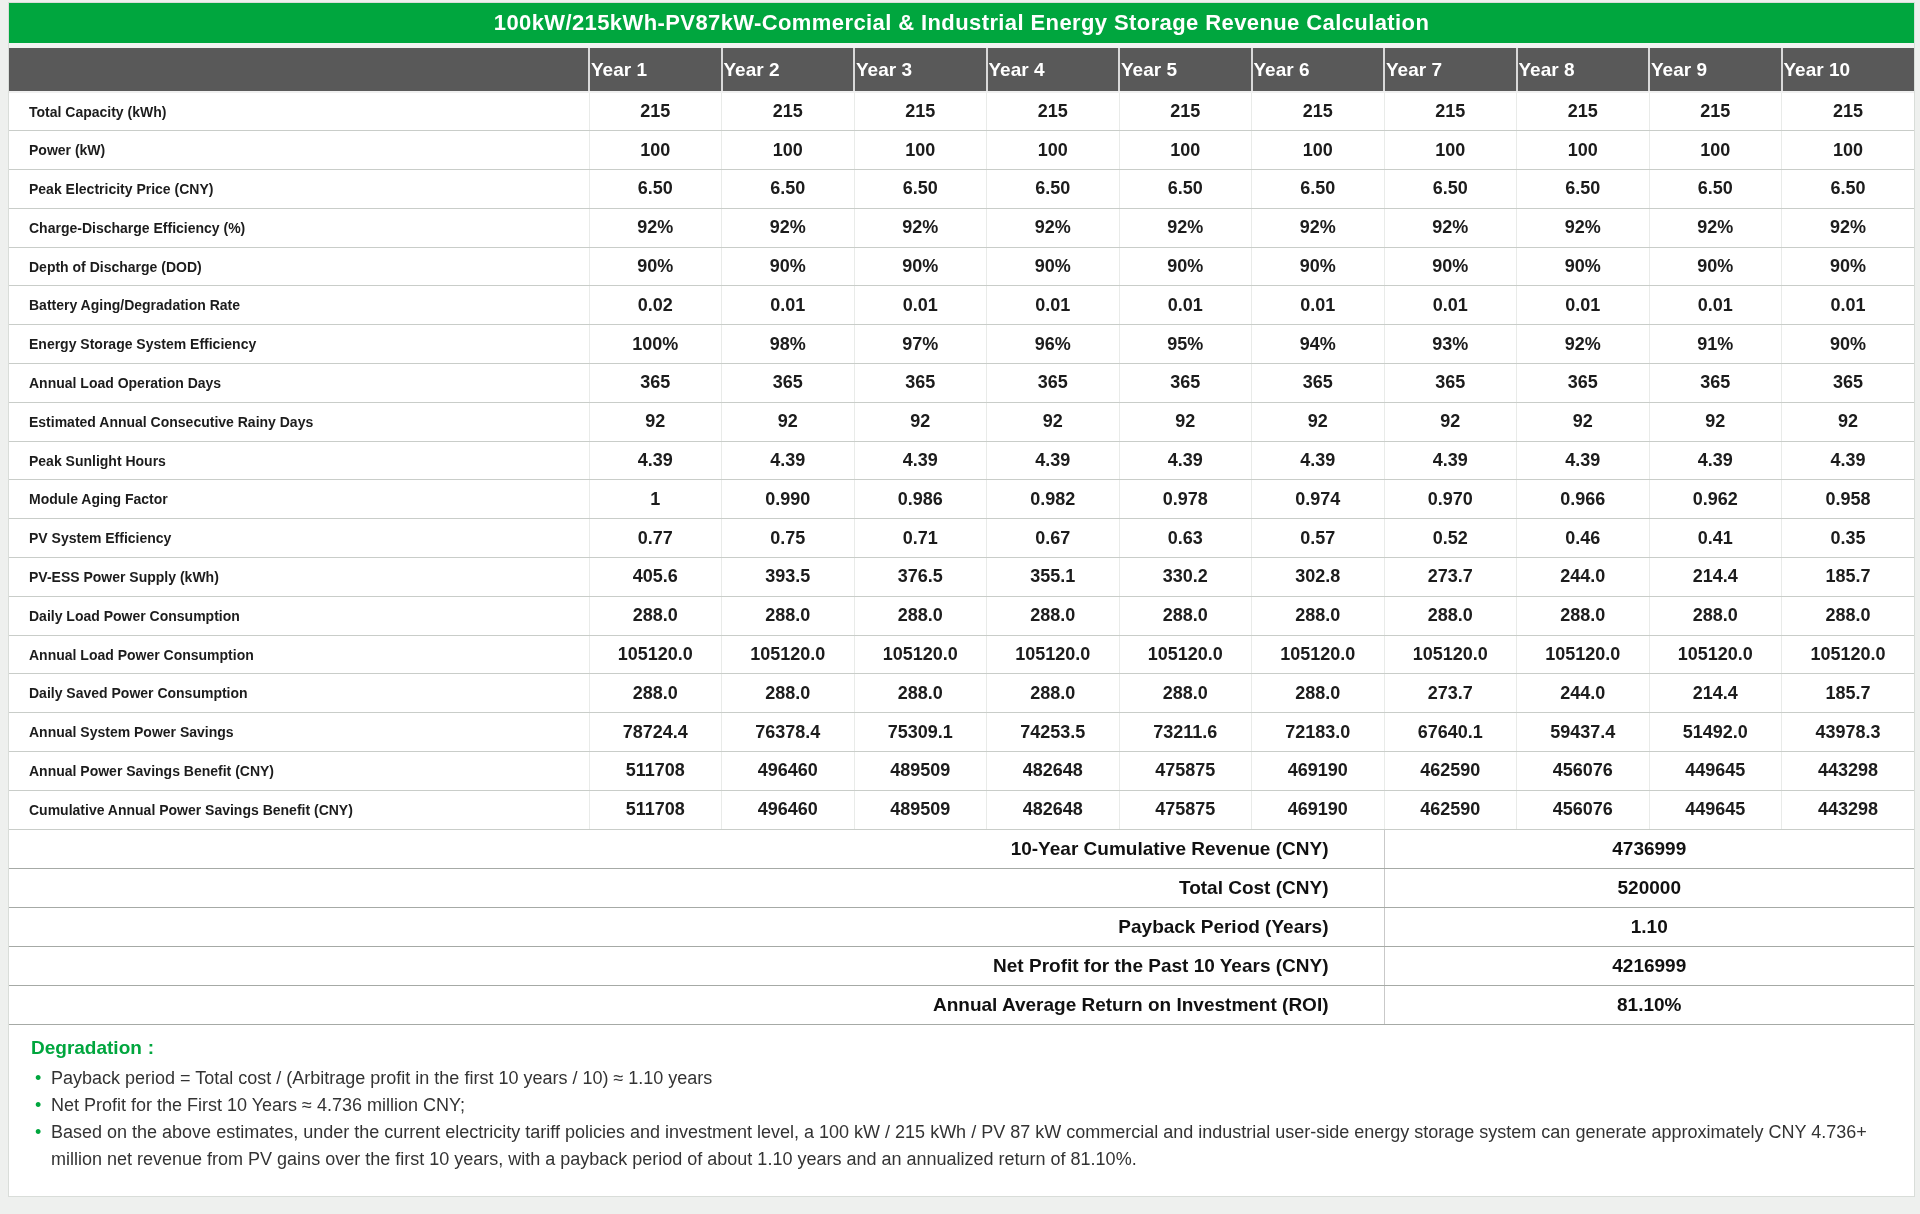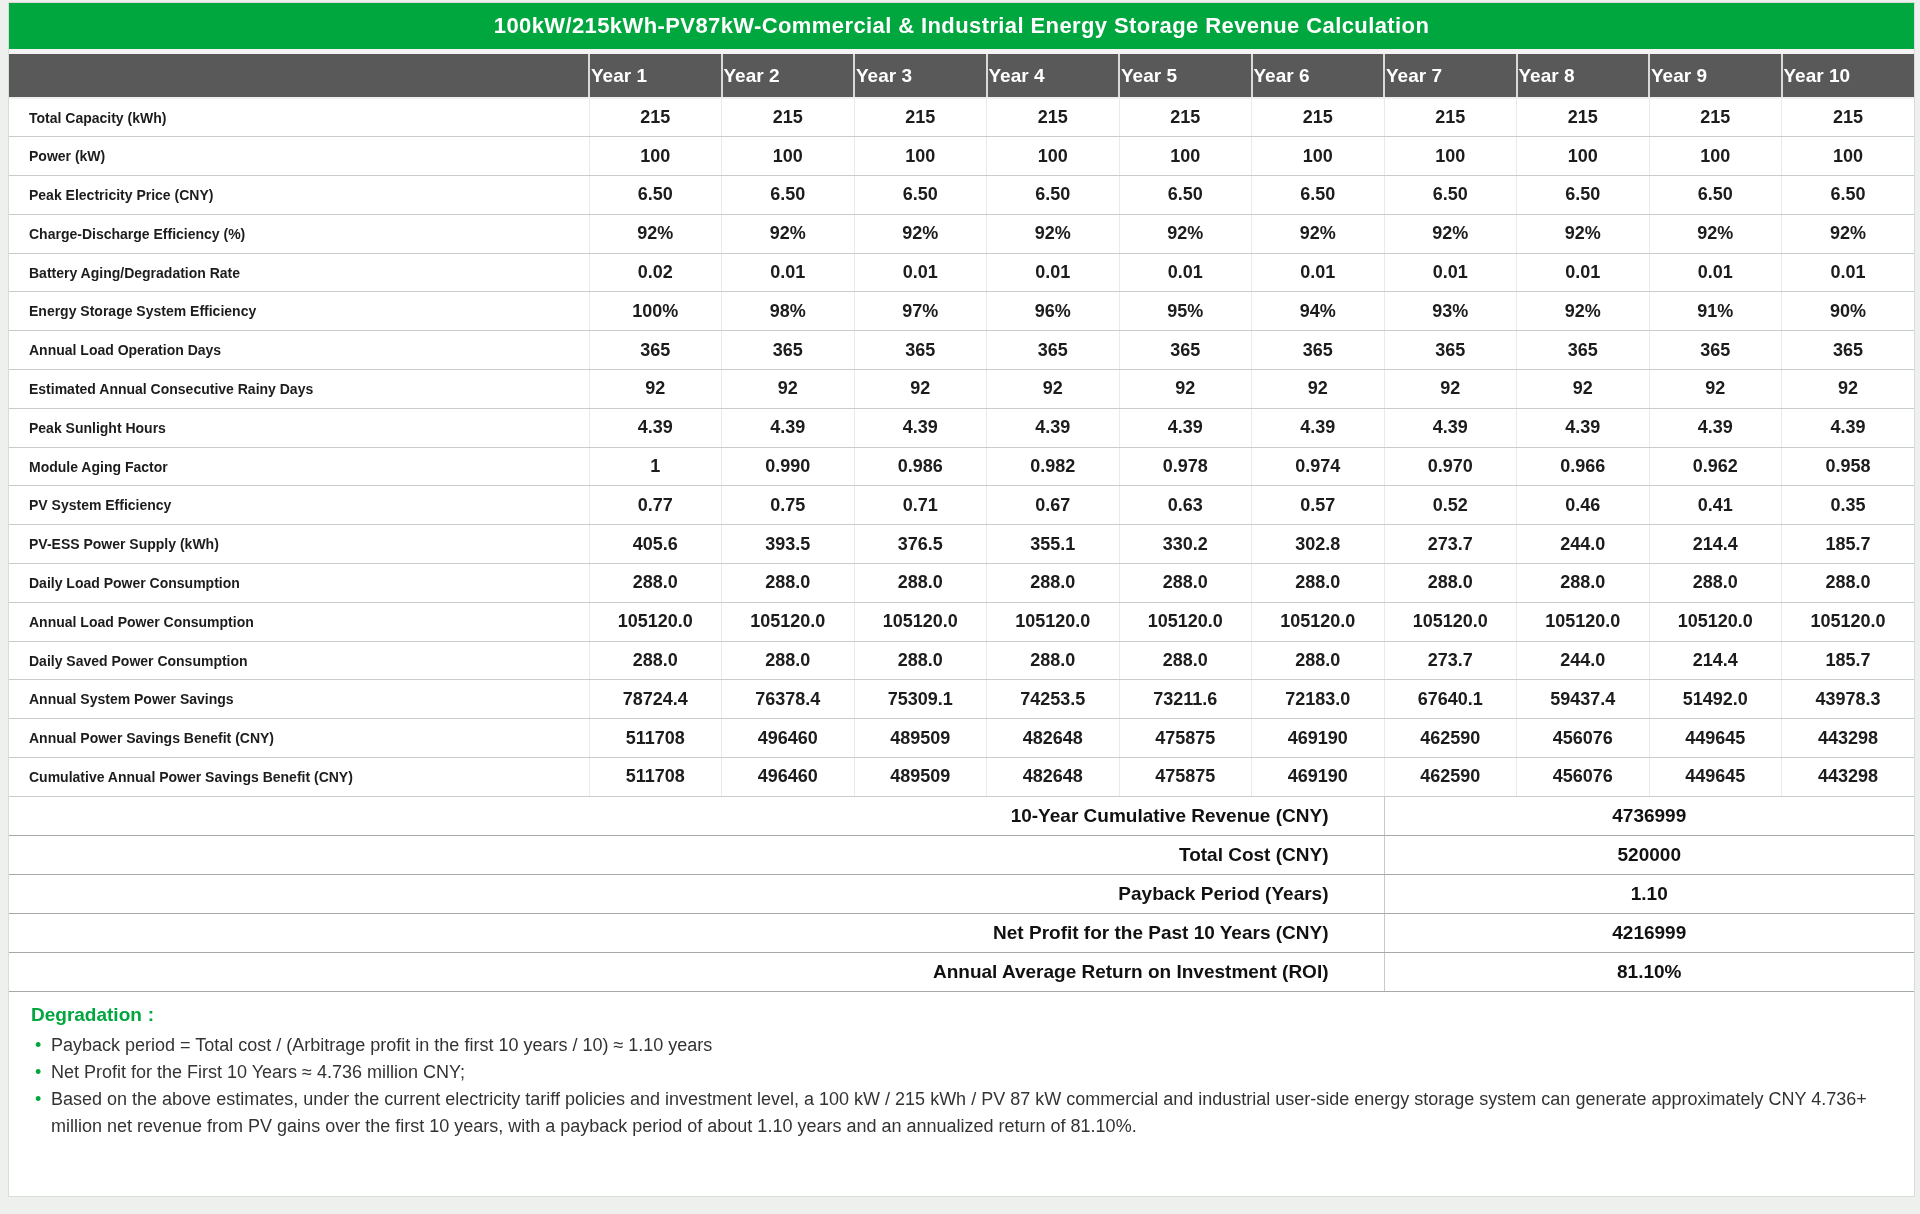--- a/index.html
+++ b/index.html
@@ -13,21 +13,21 @@
   }
   .page {
     position:absolute; left:8px; top:2px;
     width:1907px; height:1195px;
     background:#ffffff;
     border:1px solid #d9ddd9;
     overflow:hidden;
   }
   
   .titlebar {
-    height:46px;
+    height:40px;
     background:#00a63e;
     display:flex; align-items:center; justify-content:center;
   }
   .titlebar span {
     color:#ffffff; font-size:22px; font-weight:bold; letter-spacing:.4px;
   }
   .title-gap { height:5px; background:#f2f3f2; }
 
   
   table.calc {
@@ -170,20 +170,33 @@
           <td>92%</td>
           <td>92%</td>
           <td>92%</td>
           <td>92%</td>
           <td>92%</td>
           <td>92%</td>
           <td>92%</td>
           <td>92%</td>
           <td>92%</td>
           <td>92%</td>
+        </tr>
+        <tr>
+          <td class="rowlabel">Depth of Discharge (DOD)</td>
+          <td>90%</td>
+          <td>90%</td>
+          <td>90%</td>
+          <td>90%</td>
+          <td>90%</td>
+          <td>90%</td>
+          <td>90%</td>
+          <td>90%</td>
+          <td>90%</td>
+          <td>90%</td>
         </tr>
         <tr>
           <td class="rowlabel">Battery Aging/Degradation Rate</td>
           <td>0.02</td>
           <td>0.01</td>
           <td>0.01</td>
           <td>0.01</td>
           <td>0.01</td>
           <td>0.01</td>
           <td>0.01</td>

